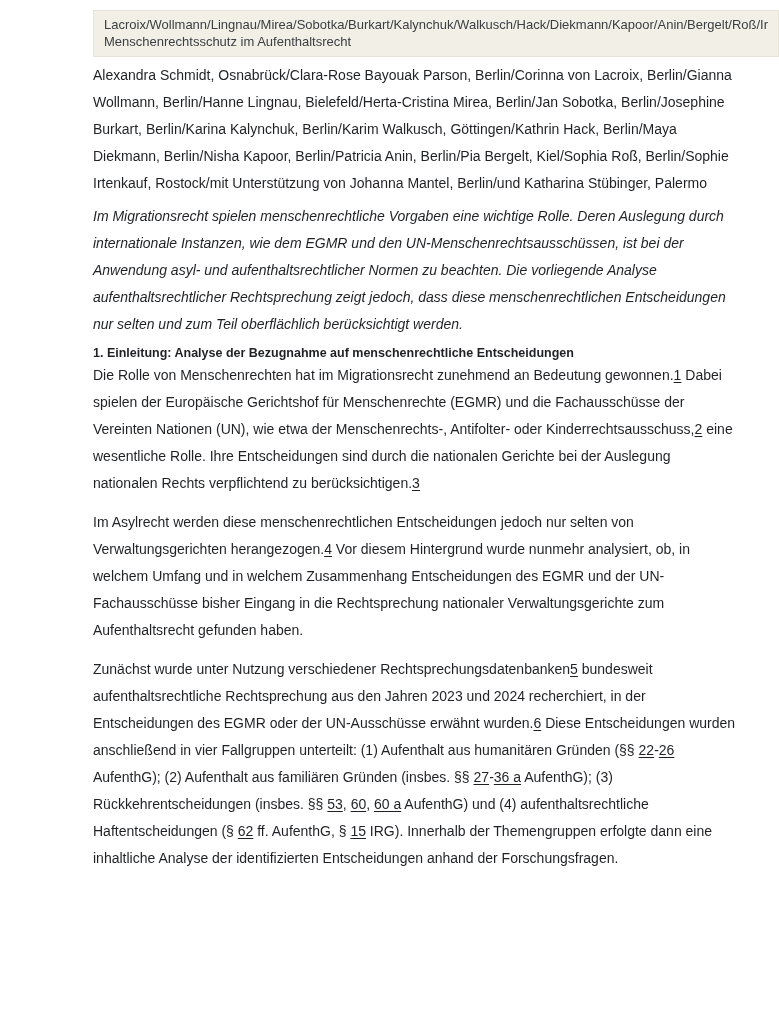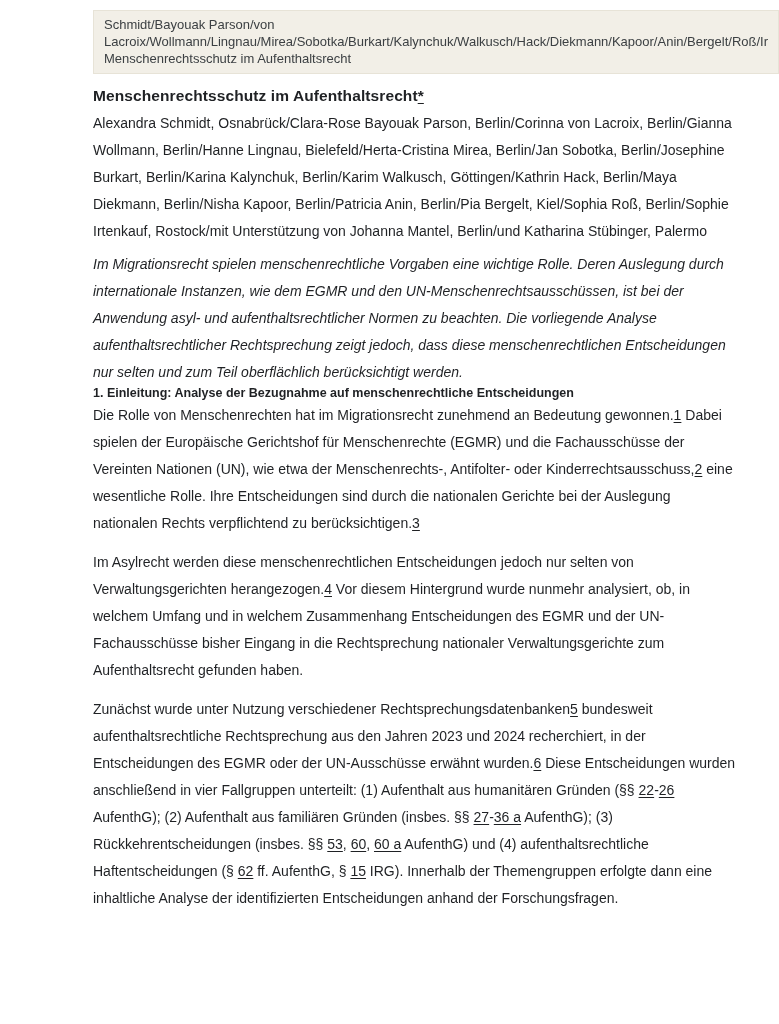--- a/index.html
+++ b/index.html
@@ -32,48 +32,46 @@
   .subtitle{
     font-size:12.5px;font-weight:bold;margin:13px 0 0 0;color:#1f2124;
   }
   .authors{
     font-size:14px;line-height:27px;margin:5px 13px 0 0;
   }
   .abstract{
     font-size:14px;line-height:27px;margin:6px 17px 0 0;font-style:italic;
   }
   .section-heading{
-    font-size:12.5px;font-weight:bold;margin:0 0 0 0;
+    font-size:12.5px;font-weight:bold;margin:8px 0 0 0;
   }
   .body-par{
     font-size:14px;line-height:27px;margin:12px 16px 0 0;
   }
   .body-par.first{margin-top:2px;}
   .inline-link{
     text-decoration:underline;
     text-underline-offset:2px;
     cursor:pointer;
     color:inherit;
   }
 </style>
 </head>
 <body>
 
 <div class="page">
   <div class="content">
 
     <div class="doc-header">
-      <div>Schmidt/Bayouak Parson/von</div>
       <div>Lacroix/Wollmann/Lingnau/Mirea/Sobotka/Burkart/Kalynchuk/Walkusch/Hack/Diekmann/Kapoor/Anin/Bergelt/Roß/Irtenkauf</div>
       <div>Menschenrechtsschutz im Aufenthaltsrecht</div>
     </div>
 
     <div class="article">
 
-      <h1 class="title"><span>Menschenrechtsschutz im Aufenthaltsrecht</span><span class="inline-link">*</span></h1>
 
 
       <p class="authors">Alexandra Schmidt, Osnabrück/Clara-Rose Bayouak Parson, Berlin/Corinna von Lacroix, Berlin/Gianna Wollmann, Berlin/Hanne Lingnau, Bielefeld/Herta-Cristina Mirea, Berlin/Jan Sobotka, Berlin/Josephine Burkart, Berlin/Karina Kalynchuk, Berlin/Karim Walkusch, Göttingen/Kathrin Hack, Berlin/Maya Diekmann, Berlin/Nisha Kapoor, Berlin/Patricia Anin, Berlin/Pia Bergelt, Kiel/Sophia Roß, Berlin/Sophie Irtenkauf, Rostock/mit Unterstützung von Johanna Mantel, Berlin/und Katharina Stübinger, Palermo</p>
 
       <p class="abstract">Im Migrationsrecht spielen menschenrechtliche Vorgaben eine wichtige Rolle. Deren Auslegung durch internationale Instanzen, wie dem EGMR und den UN-Menschenrechtsausschüssen, ist bei der Anwendung asyl- und aufenthaltsrechtlicher Normen zu beachten. Die vorliegende Analyse aufenthaltsrechtlicher Rechtsprechung zeigt jedoch, dass diese menschenrechtlichen Entscheidungen nur selten und zum Teil oberflächlich berücksichtigt werden.</p>
 
       <h3 class="section-heading">1. Einleitung: Analyse der Bezugnahme auf menschenrechtliche Entscheidungen</h3>
 
       <p class="body-par first"><span>Die Rolle von Menschenrechten hat im Migrationsrecht zunehmend an Bedeutung gewonnen.</span><span class="inline-link">1</span><span> Dabei spielen der Europäische Gerichtshof für Menschenrechte (EGMR) und die Fachausschüsse der Vereinten Nationen (UN), wie etwa der Menschenrechts-, Antifolter- oder Kinderrechtsausschuss,</span><span class="inline-link">2</span><span> eine wesentliche Rolle. Ihre Entscheidungen sind durch die nationalen Gerichte bei der Auslegung nationalen Rechts verpflichtend zu berücksichtigen.</span><span class="inline-link">3</span></p>
 

